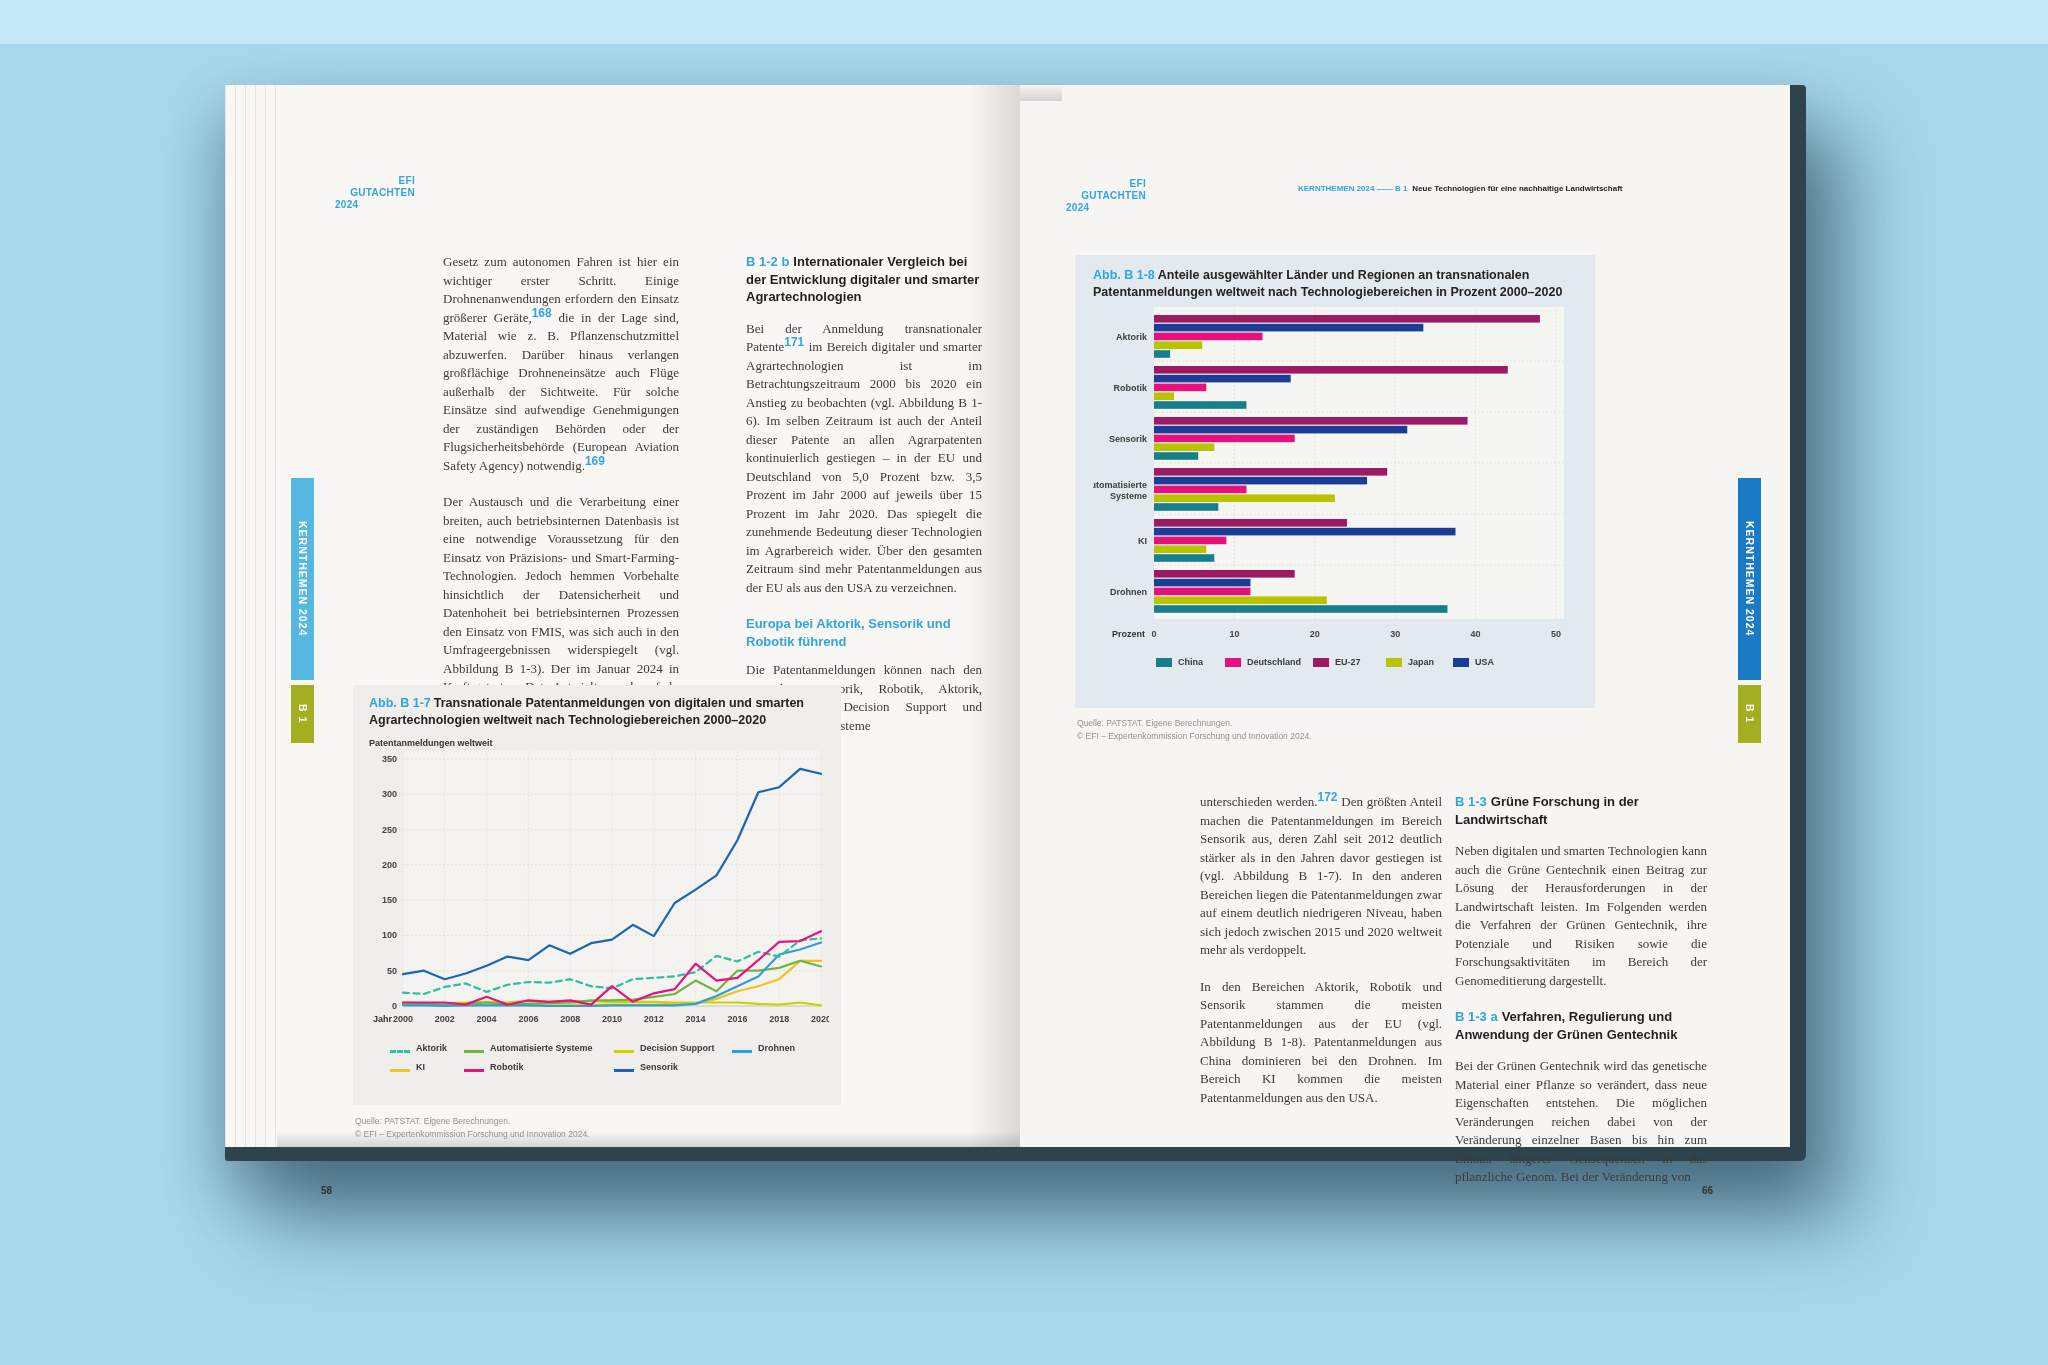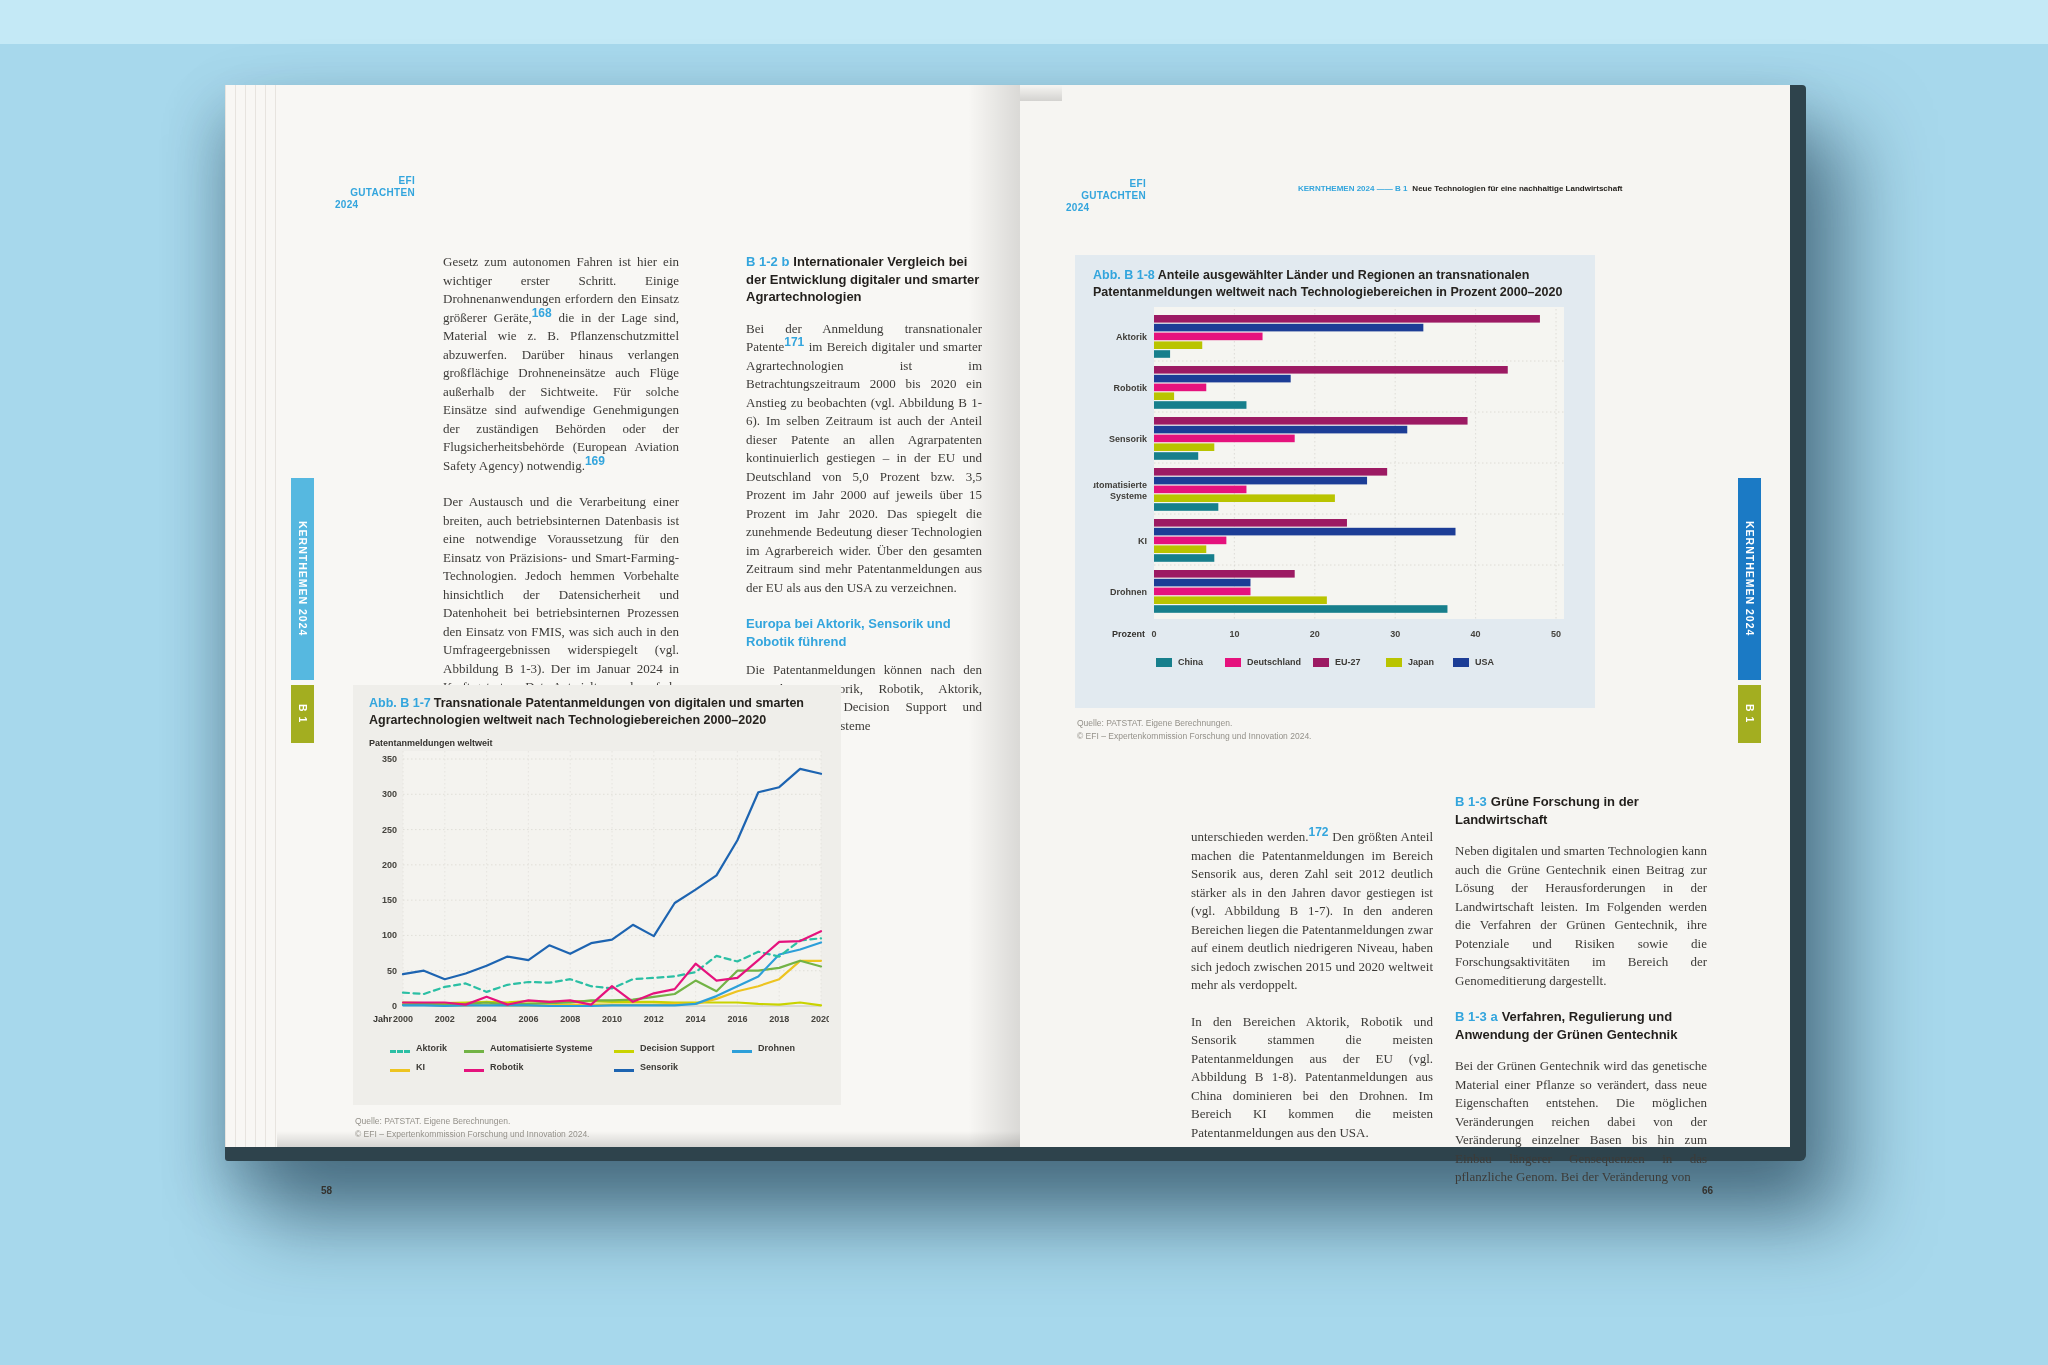--- a/index.html
+++ b/index.html
@@ -293,21 +293,21 @@
             <span>USA</span>
           </div>
         </div>
     </div>
 
     <div class="fig-source fig-source-right">
       <div>Quelle: PATSTAT. Eigene Berechnungen.</div>
       <div>© EFI – Expertenkommission Forschung und Innovation 2024.</div>
     </div>
 
-    <div class="col" style="left:171px;top:708px;width:242px;margin-top:35px;">
+    <div class="col" style="left:180px;top:708px;width:242px;">
       <p>unterschieden werden.<sup class="fn">172</sup> Den größten Anteil machen die Patentanmeldungen im Bereich Sensorik aus, deren Zahl seit 2012 deutlich stärker als in den Jahren davor gestiegen ist (vgl. Abbildung B 1-7). In den anderen Bereichen liegen die Patentanmeldungen zwar auf einem deutlich niedrigeren Niveau, haben sich jedoch zwischen 2015 und 2020 weltweit mehr als verdoppelt.</p>
       <p>In den Bereichen Aktorik, Robotik und Sensorik stammen die meisten Patentanmeldungen aus der EU (vgl. Abbildung B 1-8). Patentanmeldungen aus China dominieren bei den Drohnen. Im Bereich KI kommen die meisten Patentanmeldungen aus den USA.</p>
     </div>
 
     <div class="col" style="left:435px;top:708px;width:252px;">
       <h3 class="heading"><span class="h-prefix">B 1-3</span><span>Grüne Forschung in der Landwirtschaft</span></h3>
       <p>Neben digitalen und smarten Technologien kann auch die Grüne Gentechnik einen Beitrag zur Lösung der Herausforderungen in der Landwirtschaft leisten. Im Folgenden werden die Verfahren der Grünen Gentechnik, ihre Potenziale und Risiken sowie die Forschungsaktivitäten im Bereich der Genomeditierung dargestellt.</p>
       <h3 class="heading" style="margin-top:2px;"><span class="h-prefix">B 1-3 a</span><span>Verfahren, Regulierung und Anwendung der Grünen Gentechnik</span></h3>
       <p>Bei der Grünen Gentechnik wird das genetische Material einer Pflanze so verändert, dass neue Eigenschaften entstehen. Die möglichen Veränderungen reichen dabei von der Veränderung einzelner Basen bis hin zum Einbau längerer Gensequenzen in das pflanzliche Genom. Bei der Veränderung von</p>
     </div>

